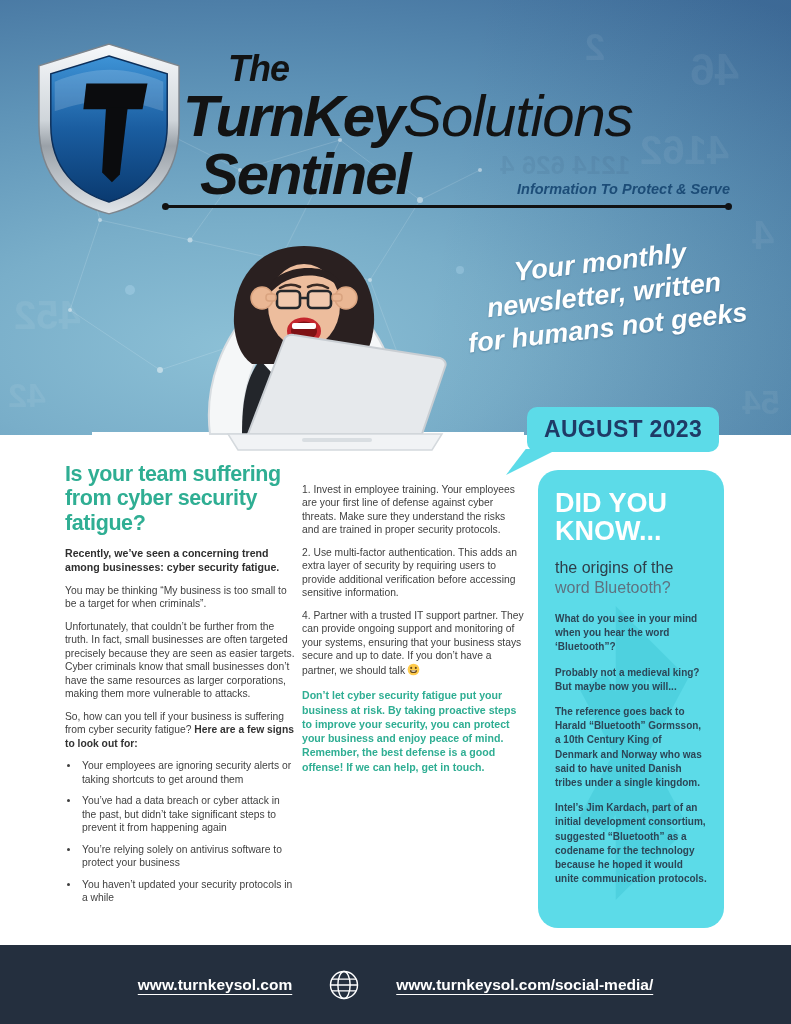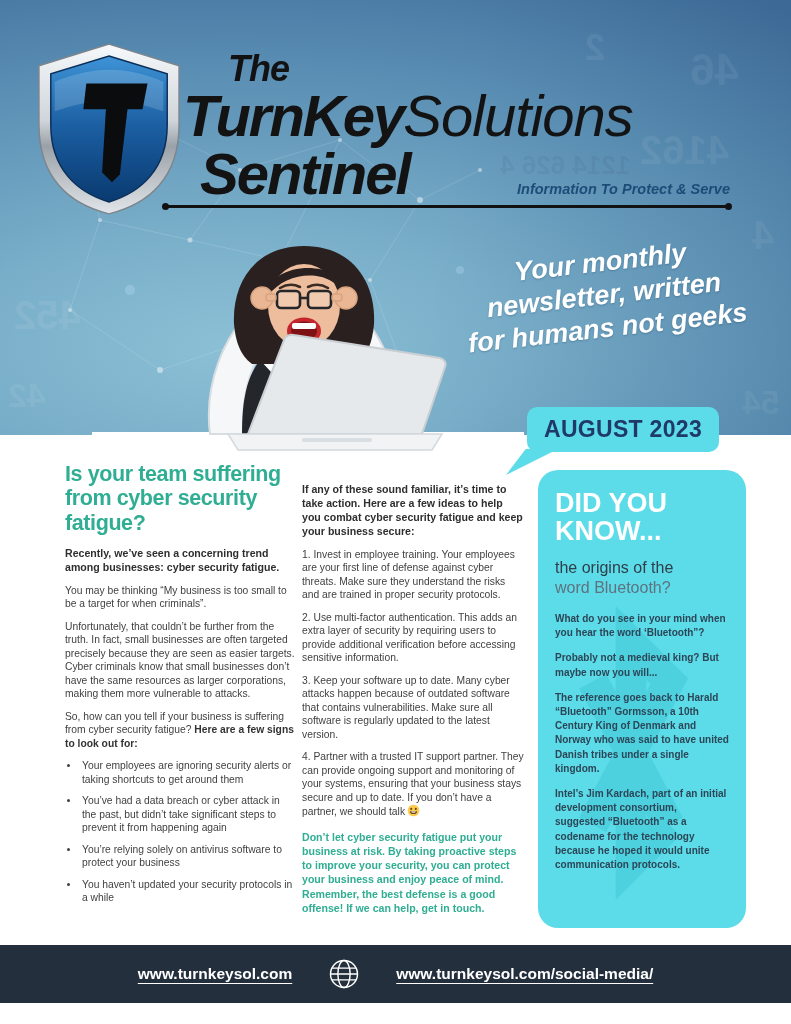--- a/index.html
+++ b/index.html
@@ -53,32 +53,32 @@
         letter-spacing:-.4px;}
   .lead{font-weight:bold;color:#2f2f2f;font-size:10.6px;line-height:1.32;margin:0 0 9px 0;}
   p.body{font-size:10.3px;line-height:1.31;color:#3f3f3f;margin:0 0 9px 0;}
   p.body .bold{font-weight:bold;color:#333;}
   ul.signs{margin:2px 0 0 0;padding-left:15px;}
   ul.signs li{font-size:10.3px;line-height:1.31;color:#3f3f3f;margin-bottom:8px;padding-left:2px;}
   .closing{font-weight:bold;color:#2fae93;font-size:10.6px;line-height:1.35;margin:2px 0 0 0;}
   .emoji{display:inline-block;vertical-align:-2px;margin-left:2px;}
 
   
-  .dyk{position:absolute;left:538px;top:470px;width:208px;min-height:458px;background:#5cdbe8;
+  .dyk{position:absolute;left:538px;top:470px;width:186px;min-height:458px;background:#5cdbe8;
         border-radius:20px;padding:20px 17px 4px 17px;box-sizing:border-box;overflow:hidden;z-index:3;}
   .bt-watermark{position:absolute;left:26px;top:118px;z-index:0;opacity:.45;}
   .dyk-title{position:relative;z-index:1;font-size:27px;line-height:1.02;font-weight:bold;color:#fff;margin:0 0 13px 0;}
   .dyk-sub{position:relative;z-index:1;margin:0 0 14px 0;line-height:1.25;}
   .dyk-sub .s1{display:block;font-size:16px;color:#2e3e4a;}
   .dyk-sub .s2{display:block;font-size:16px;color:#5e7280;}
   .dyk p.fact{position:relative;z-index:1;font-size:10px;font-weight:bold;color:#2c4657;line-height:1.42;
         margin:0 0 11px 0;}
 
   
-  .footer{position:absolute;left:0;top:945px;width:791px;height:58px;background:#242f3e;
+  .footer{position:absolute;left:0;top:945px;width:791px;height:79px;background:#242f3e;
         display:flex;align-items:center;justify-content:center;gap:34px;}
   .flink{color:#fff;font-weight:bold;font-size:15.5px;text-decoration:underline;text-underline-offset:4px;
         cursor:pointer;}
   .globe{display:block;}
 </style>
 </head>
 <body>
 
 <div class="page">
 
@@ -210,24 +210,22 @@
     <p class="body"><span>So, how can you tell if your business is suffering  from cyber security fatigue? </span><span class="bold">Here are a few  signs to look out for:</span></p>
     <ul class="signs">
       <li>Your employees are ignoring security alerts or taking shortcuts to get around them</li>
       <li>You’ve had a data breach or cyber attack in the past, but didn’t take significant steps to prevent it from happening again</li>
       <li>You’re relying solely on antivirus software to protect your business</li>
       <li>You haven’t updated your security protocols in a while</li>
     </ul>
   </section>
 
   <section class="col-mid">
-    <p class="lead">If any of these sound familiar, it’s time to take action. Here are a few ideas to help you combat cyber security fatigue and keep your business secure:</p>
     <p class="body">1. Invest in employee training. Your employees are your first line of defense against cyber threats. Make sure they understand the risks and are trained in proper security protocols.</p>
     <p class="body">2. Use multi-factor authentication. This adds an extra layer of security by requiring users to provide additional verification before accessing sensitive information.</p>
-    <p class="body">3. Keep your software up to date. Many cyber attacks happen because of outdated software that contains vulnerabilities. Make sure all software is regularly updated to the latest version.</p>
     <p class="body"><span>4. Partner with a trusted IT support partner. They can provide ongoing support and monitoring of your systems, ensuring that your business stays secure and up to date. If you don’t have a partner, we should talk</span><span class="emoji"><svg width="13" height="13" viewBox="0 0 20 20">
             <circle cx="10" cy="10" r="9" fill="#ffcb4c"></circle>
             <circle cx="6.5" cy="7.5" r="1.6" fill="#65471b"></circle>
             <circle cx="13.5" cy="7.5" r="1.6" fill="#65471b"></circle>
             <path d="M4.5 11 a5.5 4.5 0 0 0 11 0 z" fill="#65471b"></path>
             <path d="M6.4 11.6 h7.2 a3.6 2 0 0 1 -7.2 0 z" fill="#fff"></path>
           </svg></span></p>
     <p class="closing">Don’t let cyber security fatigue put your business at risk. By taking proactive steps to improve your security, you can protect your business and enjoy peace of mind. Remember, the best defense is a good offense! If we can help, get in touch.</p>
   </section>
 

